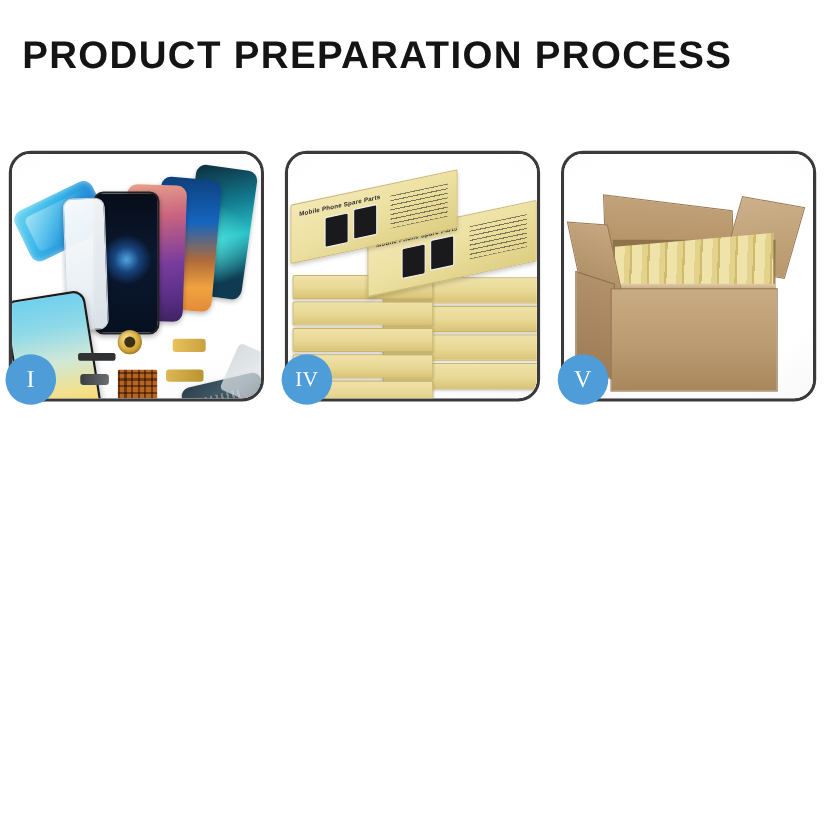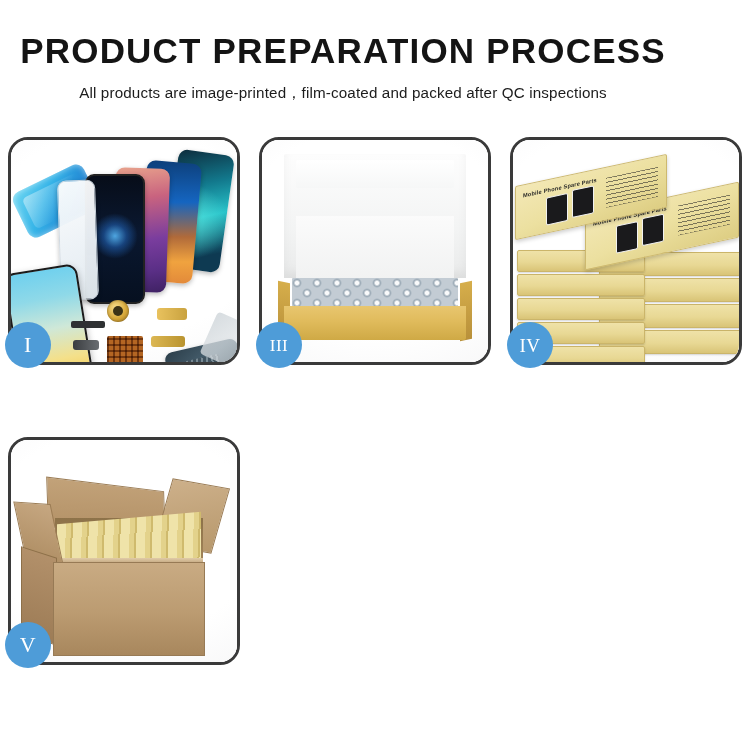--- a/index.html
+++ b/index.html
@@ -499,21 +499,20 @@
     background: #8c7049;
   }
 </style>
 </head>
 <body>
 
 <div class="page">
 
   <div class="header">
     <h1 class="title">PRODUCT PREPARATION PROCESS</h1>
-    <p class="subtitle">All products are image-printed，film-coated and packed after QC inspections</p>
   </div>
 
   <div class="grid">
 
     <div class="card">
       <div class="card-inner">
         <div class="photo-bg"></div>
         <div class="phone-fan">
           <div class="film-sheet"></div>
           <div class="ph p4"></div>
@@ -531,34 +530,20 @@
 
           <div class="part backplate"></div>
           <div class="part tweezers"></div>
 
         </div>
       </div>
       <div class="badge">I</div>
     </div>
 
 
-    <div class="card">
-      <div class="card-inner">
-        <div class="photo-bg"></div>
-        <div class="mailer">
-          <div class="mailer-lid"></div>
-          <div class="mailer-inner-foam"></div>
-          <div class="mailer-contents"></div>
-          <div class="mailer-side-l"></div>
-          <div class="mailer-side-r"></div>
-          <div class="mailer-front"></div>
-        </div>
-      </div>
-      <div class="badge xwide">III</div>
-    </div>
 
     <div class="card">
       <div class="card-inner">
         <div class="photo-bg"></div>
         <div class="stack">
           <div class="kbox r1"></div>
           <div class="kbox r2"></div>
           <div class="kbox r3"></div>
           <div class="kbox r4"></div>
           <div class="kbox l1"></div>

